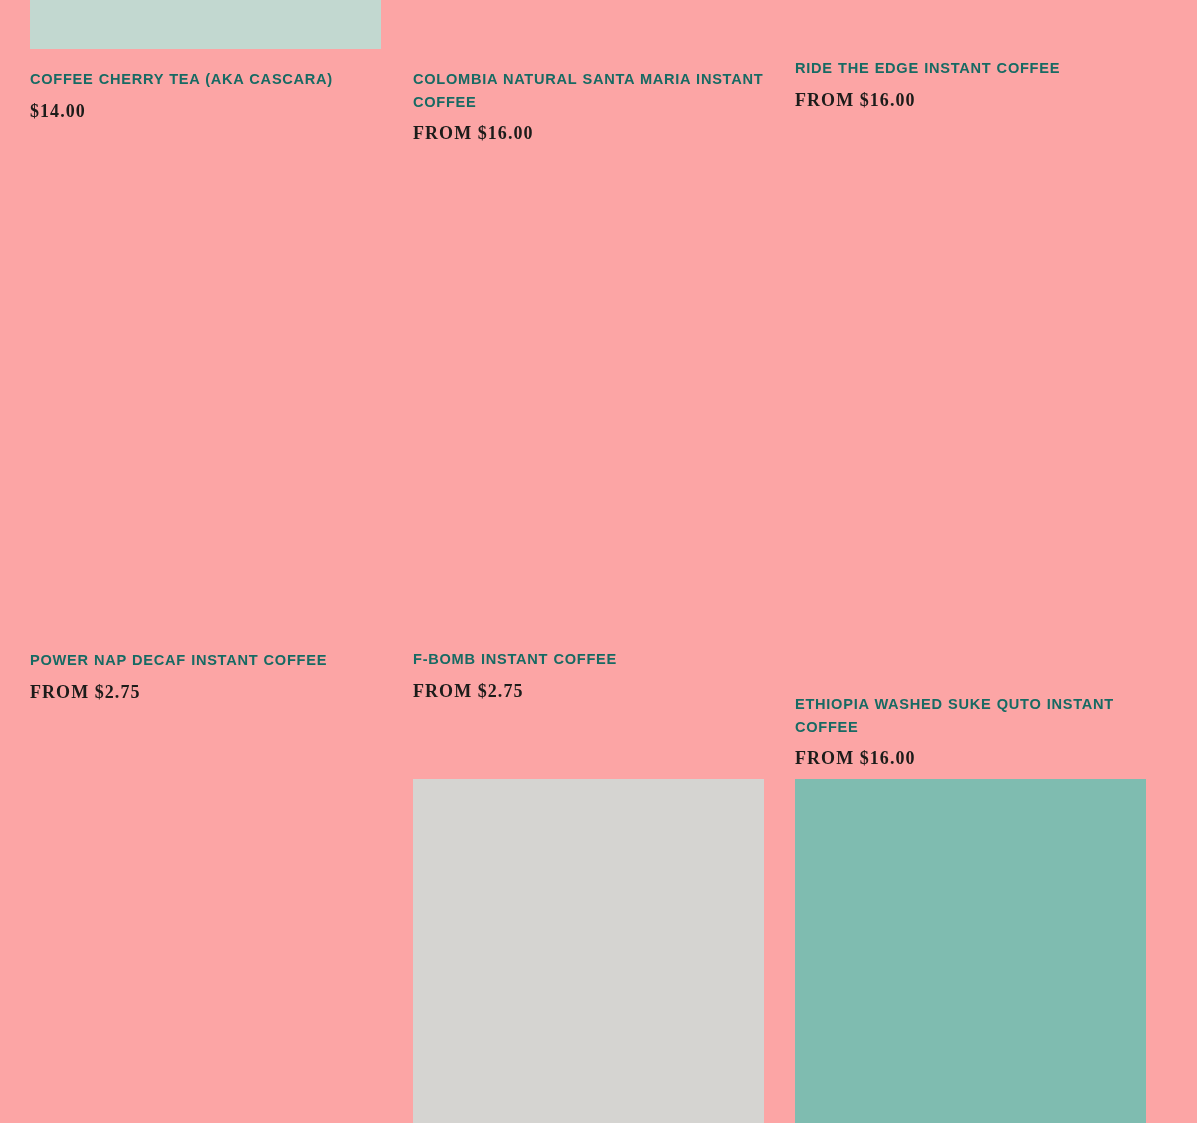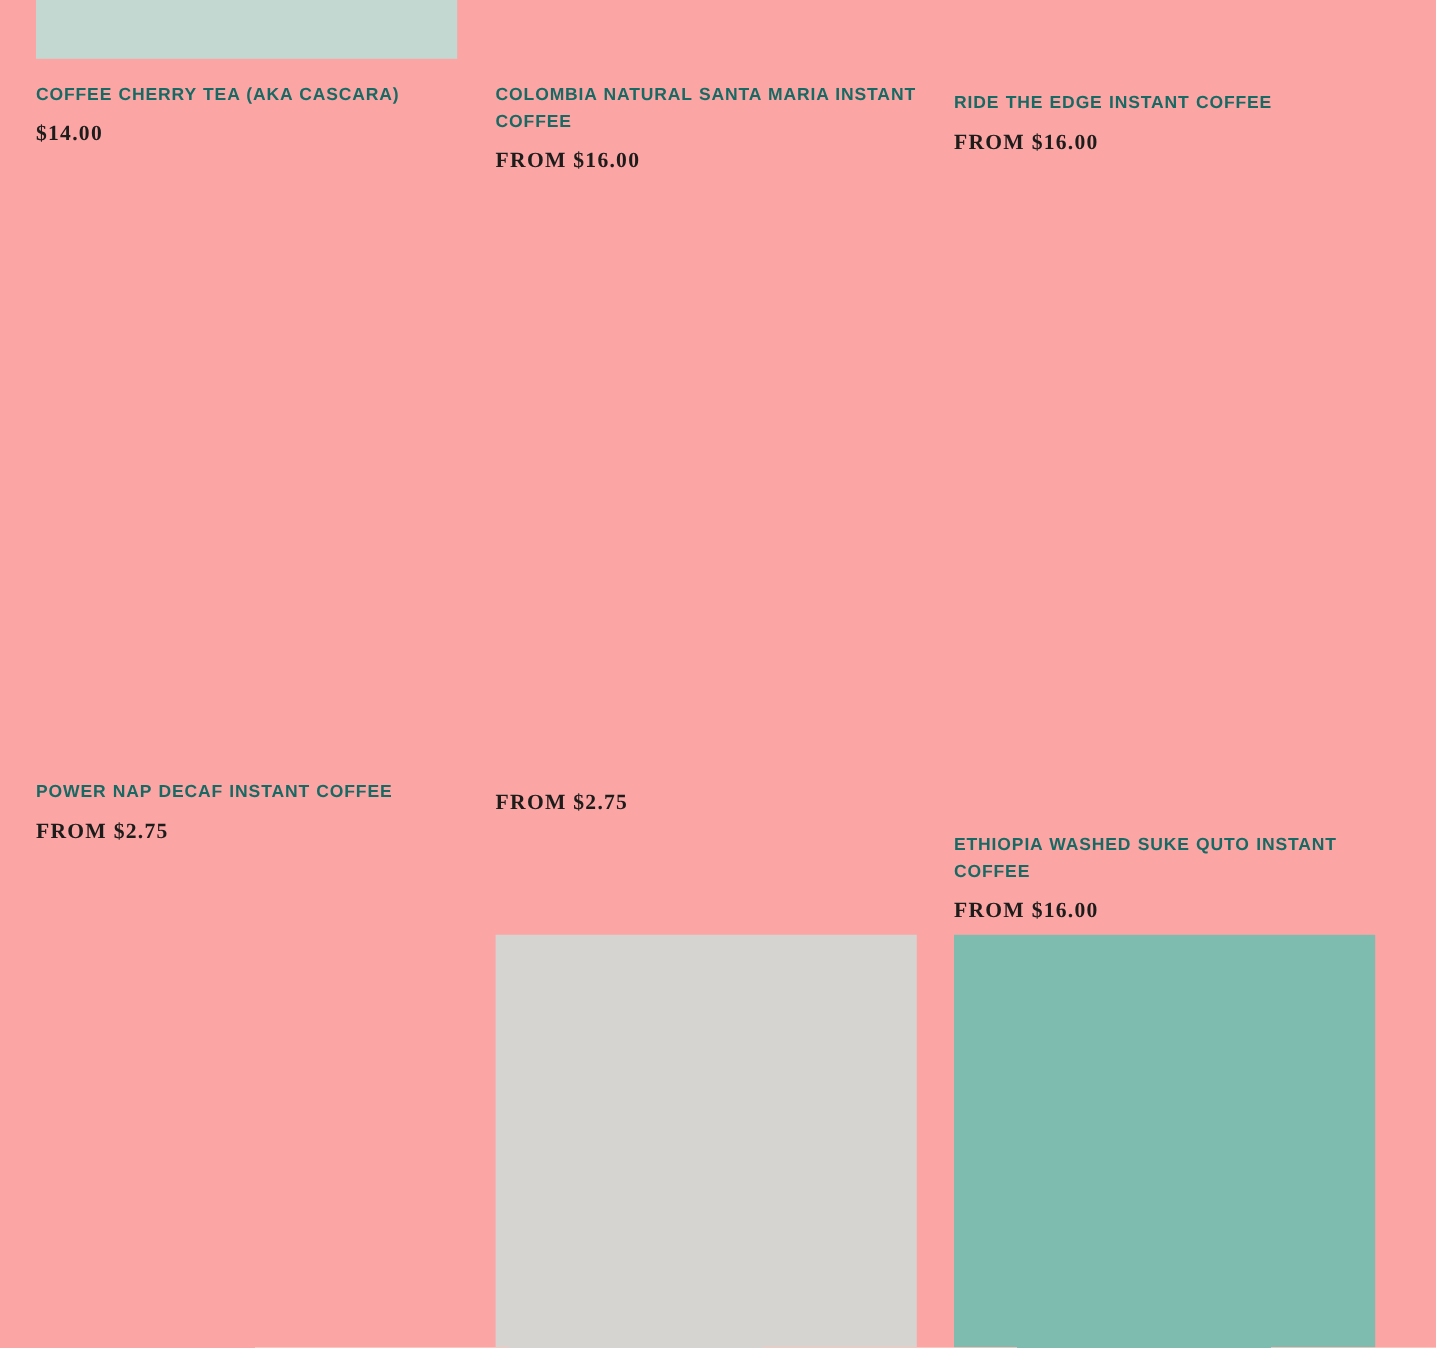--- a/index.html
+++ b/index.html
@@ -100,33 +100,34 @@
       </div>
 
       <div class="product-card col-2" style="top:0;">
         <div class="card-media empty" style="height:49px;"></div>
         <a class="card-title" href="#" style="margin-top:19px;">COLOMBIA NATURAL SANTA MARIA INSTANT COFFEE</a>
         <span class="card-price">FROM $16.00</span>
       </div>
 
       <div class="product-card col-3" style="top:0;">
         <div class="card-media empty" style="height:49px;"></div>
-        <a class="card-title" href="#" style="margin-top:26px;">RIDE THE EDGE INSTANT COFFEE</a>
+        <a class="card-title" href="#" style="margin-top:8px;">RIDE THE EDGE INSTANT COFFEE</a>
         <span class="card-price">FROM $16.00</span>
       </div>
     </div>
 
     <div class="grid-row" style="top:649px;height:130px;">
 
       <div class="product-card col-1" style="top:0;">
         <a class="card-title" href="#">POWER NAP DECAF INSTANT COFFEE</a>
         <span class="card-price">FROM $2.75</span>
       </div>
 
       <div class="product-card col-2" style="top:-1px;">
+        <a class="card-title" href="#">F-BOMB INSTANT COFFEE</a>
         <span class="card-price">FROM $2.75</span>
       </div>
 
       <div class="product-card col-3" style="top:0;margin-top:44px;">
         <a class="card-title" href="#">ETHIOPIA WASHED SUKE QUTO INSTANT COFFEE</a>
         <span class="card-price">FROM $16.00</span>
       </div>
     </div>
 
     <div class="grid-row" style="top:779px;height:344px;">

